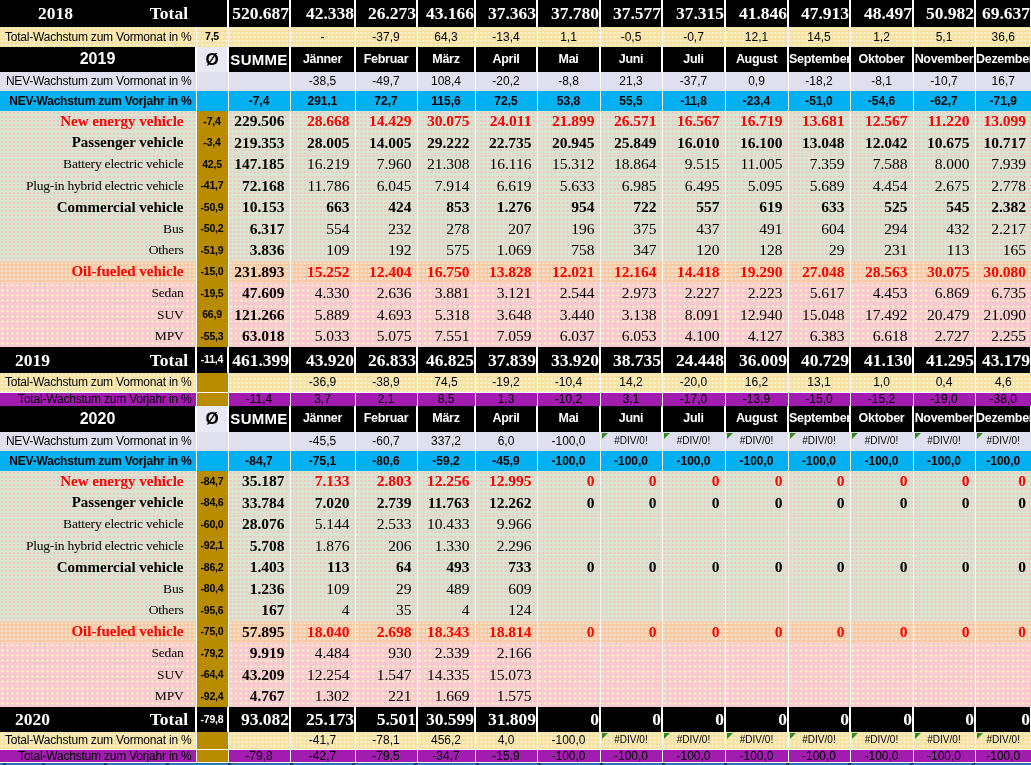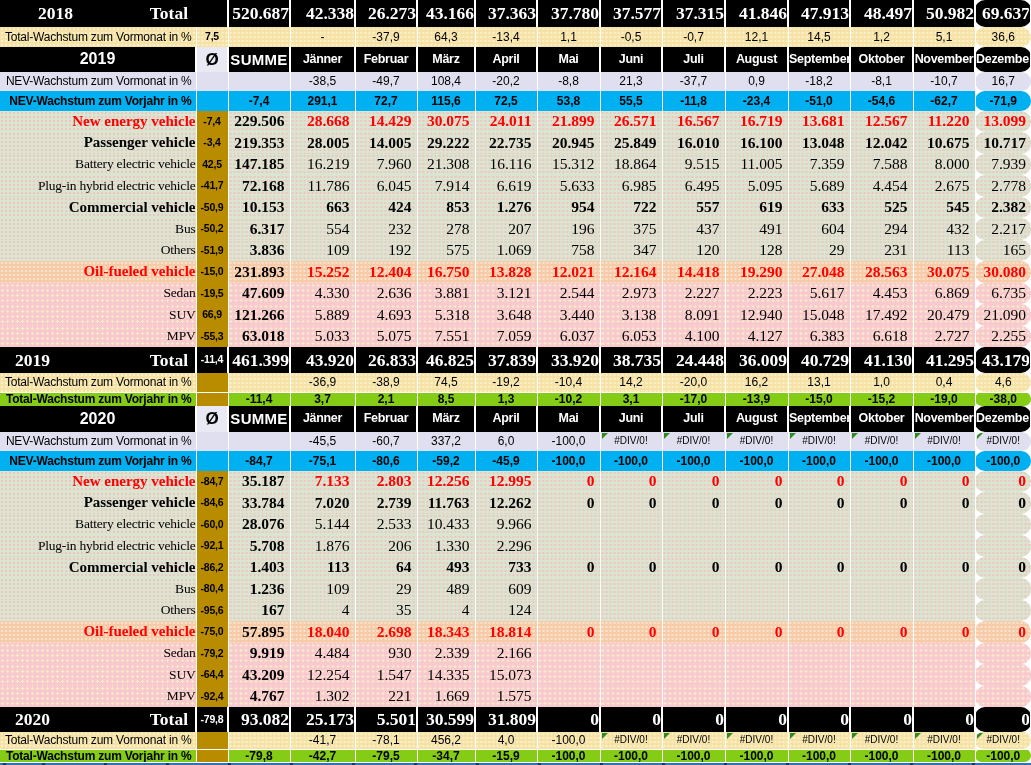--- a/index.html
+++ b/index.html
@@ -1,19 +1,19 @@
 <!DOCTYPE html>
 <html><head>
 <meta charset="utf-8">
 <style>
   html,body{margin:0;padding:0;background:#fff;}
   .sheet{width:1031px;height:765px;overflow:hidden;background:#fff;font-family:"Liberation Sans",sans-serif;}
   table{border-collapse:collapse;table-layout:fixed;width:1031px;}
   td{padding:0;margin:0;overflow:hidden;white-space:nowrap;vertical-align:middle;border-right:1px solid #fff;line-height:1.05;}
-  td:last-child{border-right:none;border-radius:10px;}
+  td:last-child{border-right:none;}
 
   
   .r-total td{background:#000;color:#fff;font-family:"Liberation Serif","DejaVu Serif",serif;font-weight:bold;font-size:17.5px;border-right:2px solid #fff;margin-top:36px;}
   .r-total td.val{text-align:right;}
   .r-total td.avg{background:#000;font-family:"Liberation Sans",sans-serif;font-size:10.5px;text-align:center;letter-spacing:-0.2px;}
   .r-total.noAvg td.lbl{border-right-color:#000;}
   .tl{display:flex;justify-content:space-between;align-items:center;}
   .tl .yr{padding-left:15px;}
   .r-total:first-child .tl .yr{padding-left:38px;}
   .tl .tt{padding-right:7px;}
@@ -25,25 +25,25 @@
   .r-header td.sum{font-size:15px;letter-spacing:.3px;margin-top:23px;}
   .r-header td.m{font-size:12.5px;letter-spacing:-0.3px;}
 
   
   .r-pct td{font-size:12px;color:#000;}
   .r-pct td.lbl{text-align:right;padding-right:4px;letter-spacing:-0.2px;margin-left:29px;}
   .r-pct td.val{text-align:center;}
   .c-cream td{background-color:#F5E2A4;background-image:radial-gradient(#FAF0CC 1px,transparent 1px);background-size:4px 4px;}
   .c-lavender td{background:#DFDFEF;}
   .c-blue td{background:#00B0F0;font-weight:bold;}
-  .c-gold td{background:#84cc16;font-weight:bold;border-top:1px solid #fff;}
+  .c-gold td{background:#a21caf;font-weight:normal;border-top:1px solid #fff;}
 
   
   .r-veh td{font-family:"Liberation Serif","DejaVu Serif",serif;font-size:15.5px;color:#000;}
-  .r-veh td.lbl{text-align:right;padding-right:0;font-size:13.5px;letter-spacing:-0.2px;}
+  .r-veh td.lbl{text-align:right;padding-right:12px;font-size:13.5px;letter-spacing:-0.2px;}
   .r-veh.b td{font-weight:bold;}
   .r-veh.b td.lbl{font-size:15px;letter-spacing:0;}
   .r-veh td.sum{font-weight:bold;}
   .r-veh td.val{text-align:right;padding-right:5px;}
   .r-veh.red td.lbl,.r-veh.red td.m{color:#FF0000;}
   .c-green td{background-color:#D9E5D1;background-image:radial-gradient(#EEC5BF 1px,transparent 1px);background-size:4px 4px;}
   .c-peach td{background-color:#F7CBA8;background-image:radial-gradient(#FBE2CC 1px,transparent 1px);background-size:4px 4px;}
   .c-pink td{background-color:#F8C9CF;background-image:radial-gradient(#FAEDC6 1.2px,transparent 1.2px);background-size:5px 5px;}
 
   

